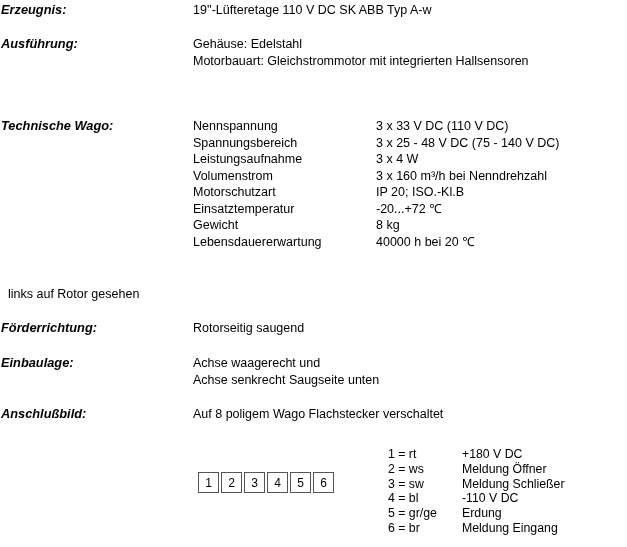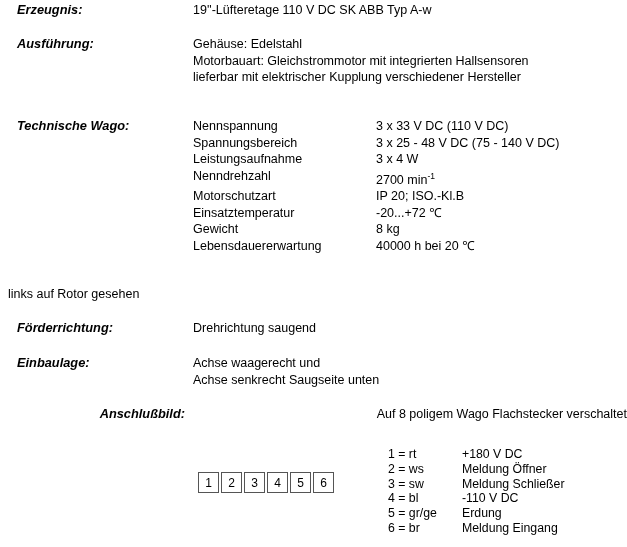--- a/index.html
+++ b/index.html
@@ -24,39 +24,39 @@
   .row {
     display: flex;
     align-items: flex-start;
   }
   .label {
     width: 185px;
     flex: 0 0 185px;
     font-style: italic;
     font-weight: bold;
     font-size: 12.8px;
-    padding-left: 17px;
+    padding-left: 1px;
     box-sizing: border-box;
     white-space: nowrap;
   }
   .value {
     flex: 1 1 auto;
     margin-left: 8px;
   }
   .line {
     line-height: 16.5px;
     white-space: nowrap;
   }
   .blk-erzeugnis { position: absolute; left: 0; top: 2px; width: 627px; }
   .blk-ausfuehrung { position: absolute; left: 0; top: 36px; width: 627px; }
   .blk-technische { position: absolute; left: 0; top: 118px; width: 627px; }
   .blk-drehrichtung { position: absolute; left: 0; top: 286px; width: 627px; }
   .blk-foerderrichtung { position: absolute; left: 0; top: 320px; width: 627px; }
   .blk-einbaulage { position: absolute; left: 0; top: 355px; width: 627px; }
-  .blk-anschlussbild { position: absolute; left: 0; top: 406px; width: 627px; text-align: right; }
+  .blk-anschlussbild { position: absolute; left: 0; top: 406px; width: 627px; }
 
   .spec-table {
     border-collapse: collapse;
   }
   .spec-table td {
     padding: 0;
     line-height: 16.5px;
     vertical-align: top;
     white-space: nowrap;
     font-size: 12.5px;
@@ -109,21 +109,20 @@
     <div class="value">
       <div class="line">19''-Lüfteretage 110 V DC SK ABB Typ A-w</div>
     </div>
   </div>
 
   <div class="blk-ausfuehrung row">
     <div class="label">Ausführung:</div>
     <div class="value">
       <div class="line">Gehäuse: Edelstahl</div>
       <div class="line">Motorbauart: Gleichstrommotor mit integrierten Hallsensoren</div>
-      <div class="line">lieferbar mit elektrischer Kupplung verschiedener Hersteller</div>
     </div>
   </div>
 
   <div class="blk-technische row">
     <div class="label">Technische Wago:</div>
     <div class="value">
       <table class="spec-table">
         <tbody>
           <tr>
             <td class="spec-name">Nennspannung</td>
@@ -131,22 +130,22 @@
           </tr>
           <tr>
             <td class="spec-name">Spannungsbereich</td>
             <td>3 x 25 - 48 V DC (75 - 140 V DC)</td>
           </tr>
           <tr>
             <td class="spec-name">Leistungsaufnahme</td>
             <td>3 x 4 W</td>
           </tr>
           <tr>
-            <td class="spec-name">Nenndrehzahl</td>
-            <td><span>2700 min</span><span class="sup">-1</span></td>
+            <td class="spec-name">Volumenstrom</td>
+            <td>3 x 160 m³/h bei Nenndrehzahl</td>
           </tr>
           <tr>
             <td class="spec-name">Motorschutzart</td>
             <td>IP 20; ISO.-Kl.B</td>
           </tr>
           <tr>
             <td class="spec-name">Einsatztemperatur</td>
             <td>-20...+72 ℃</td>
           </tr>
           <tr>
@@ -164,21 +163,21 @@
 
   <div class="blk-drehrichtung row">
     <div class="value">
       <div class="line">links auf Rotor gesehen</div>
     </div>
   </div>
 
   <div class="blk-foerderrichtung row">
     <div class="label">Förderrichtung:</div>
     <div class="value">
-      <div class="line">Drehrichtung saugend</div>
+      <div class="line">Rotorseitig saugend</div>
     </div>
   </div>
 
   <div class="blk-einbaulage row">
     <div class="label">Einbaulage:</div>
     <div class="value">
       <div class="line">Achse waagerecht und</div>
       <div class="line">Achse senkrecht Saugseite unten</div>
     </div>
   </div>

